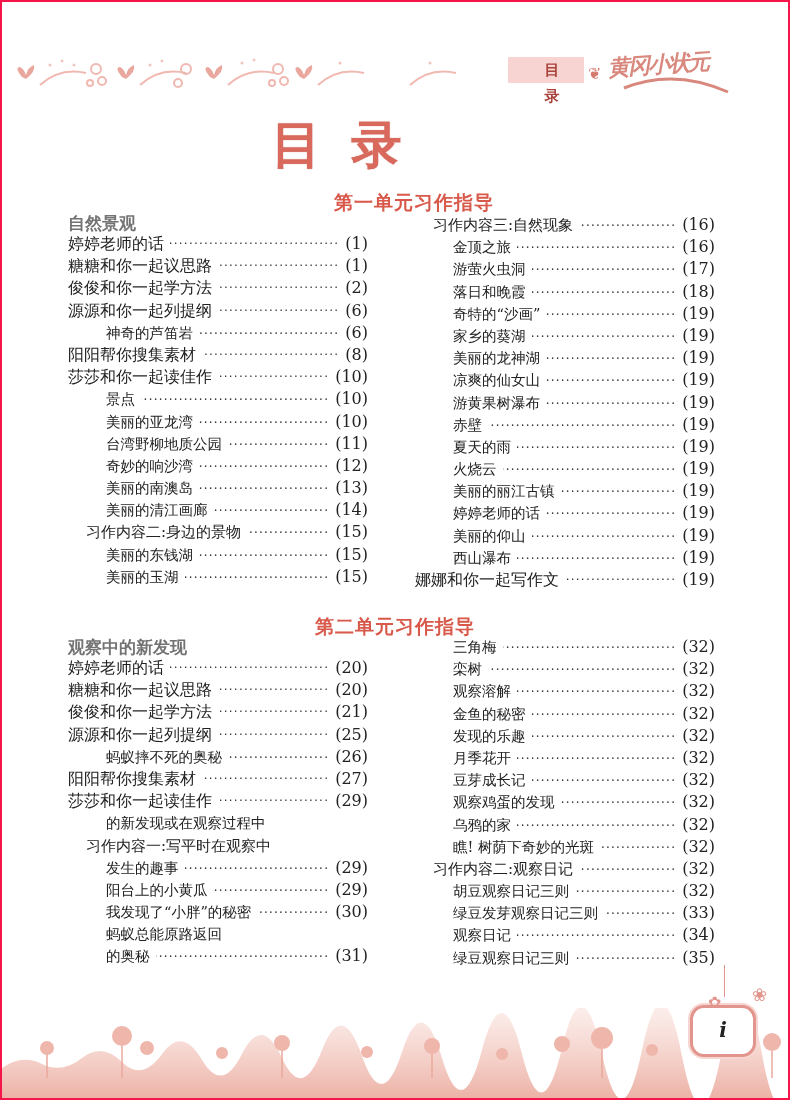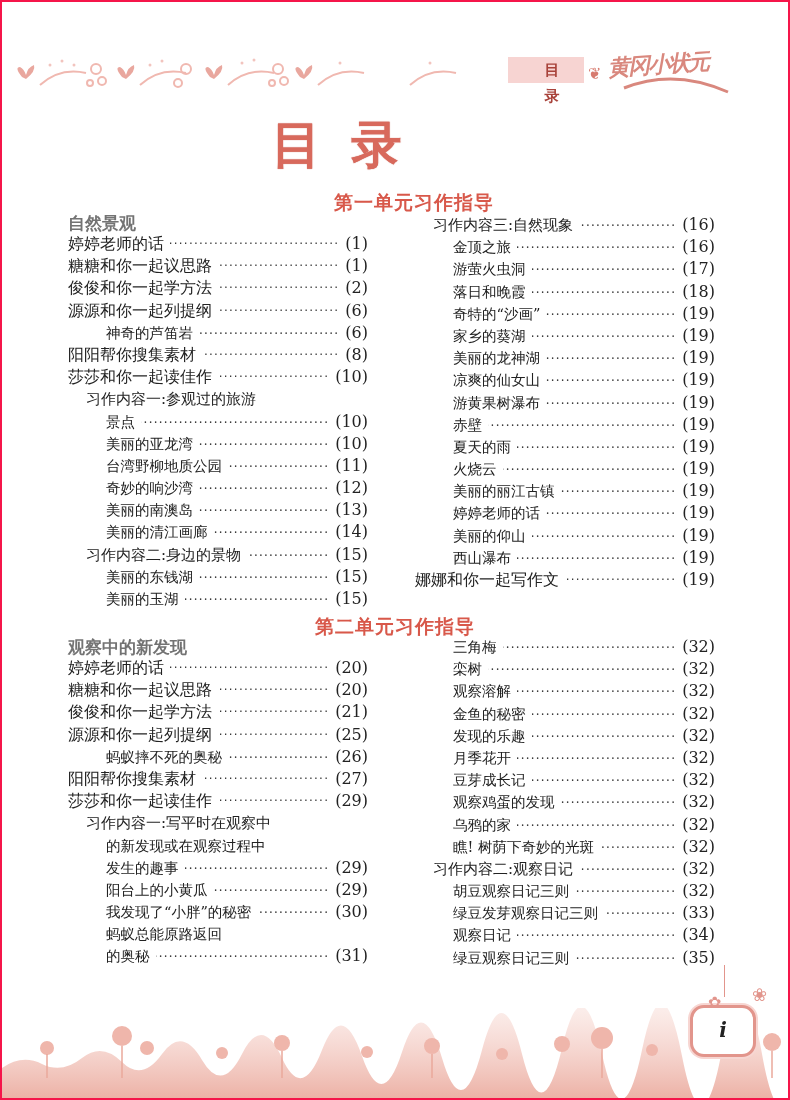--- a/index.html
+++ b/index.html
@@ -151,25 +151,20 @@
     <div class="row l0">
       <span class="t">阳阳帮你搜集素材</span>
       <span class="dots">····························································</span>
       <span class="p">(8)</span>
     </div>
     <div class="row l0">
       <span class="t">莎莎和你一起读佳作</span>
       <span class="dots">····························································</span>
       <span class="p">(10)</span>
     </div>
-    <div class="row l1 nodots">
-      <span class="t">习作内容一:参观过的旅游</span>
-      <span class="dots">····························································</span>
-      <span class="p"></span>
-    </div>
     <div class="row l2">
       <span class="t">景点</span>
       <span class="dots">····························································</span>
       <span class="p">(10)</span>
     </div>
     <div class="row l2">
       <span class="t">美丽的亚龙湾</span>
       <span class="dots">····························································</span>
       <span class="p">(10)</span>
     </div>
@@ -328,27 +323,27 @@
     <div class="row l0">
       <span class="t">阳阳帮你搜集素材</span>
       <span class="dots">····························································</span>
       <span class="p">(27)</span>
     </div>
     <div class="row l0">
       <span class="t">莎莎和你一起读佳作</span>
       <span class="dots">····························································</span>
       <span class="p">(29)</span>
     </div>
+    <div class="row l2 nodots">
+      <span class="t">的新发现或在观察过程中</span>
+      <span class="dots">····························································</span>
+      <span class="p"></span>
+    </div>
     <div class="row l1 nodots">
       <span class="t">习作内容一:写平时在观察中</span>
-      <span class="dots">····························································</span>
-      <span class="p"></span>
-    </div>
-    <div class="row l2 nodots">
-      <span class="t">的新发现或在观察过程中</span>
       <span class="dots">····························································</span>
       <span class="p"></span>
     </div>
     <div class="row l2">
       <span class="t">发生的趣事</span>
       <span class="dots">····························································</span>
       <span class="p">(29)</span>
     </div>
     <div class="row l2">
       <span class="t">阳台上的小黄瓜</span>

